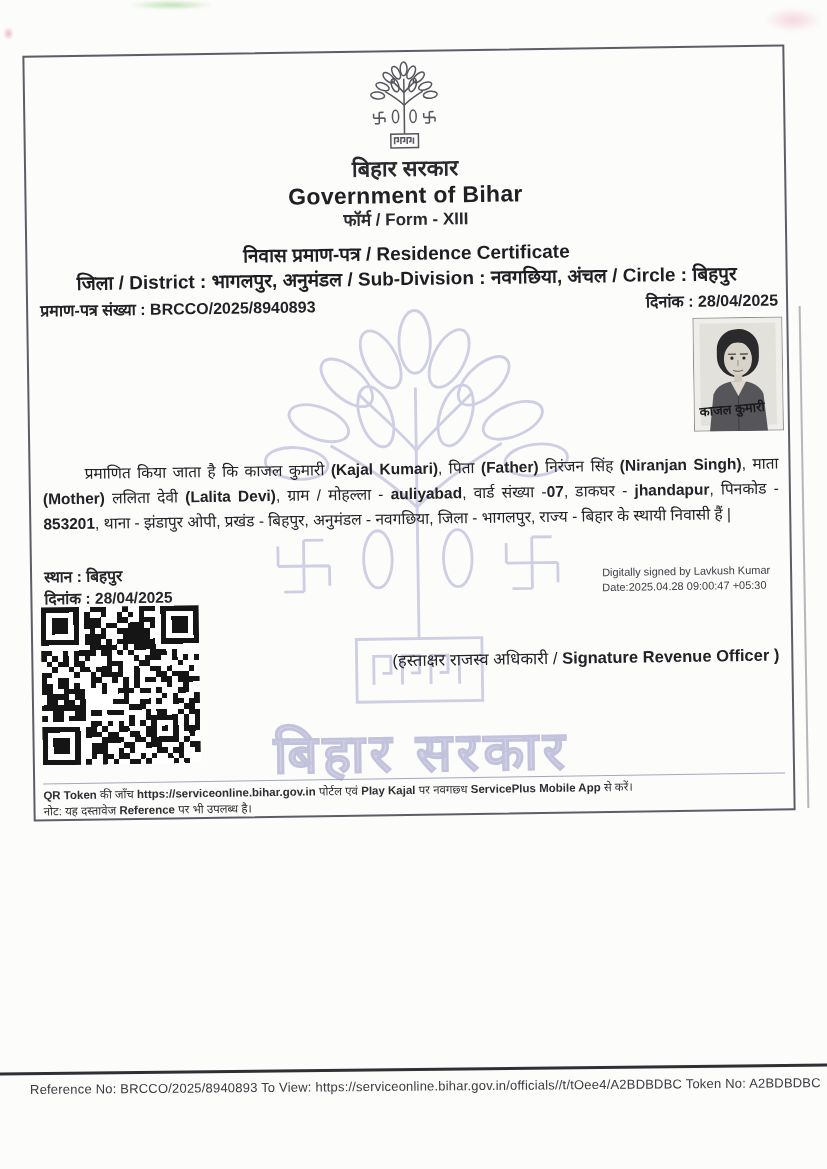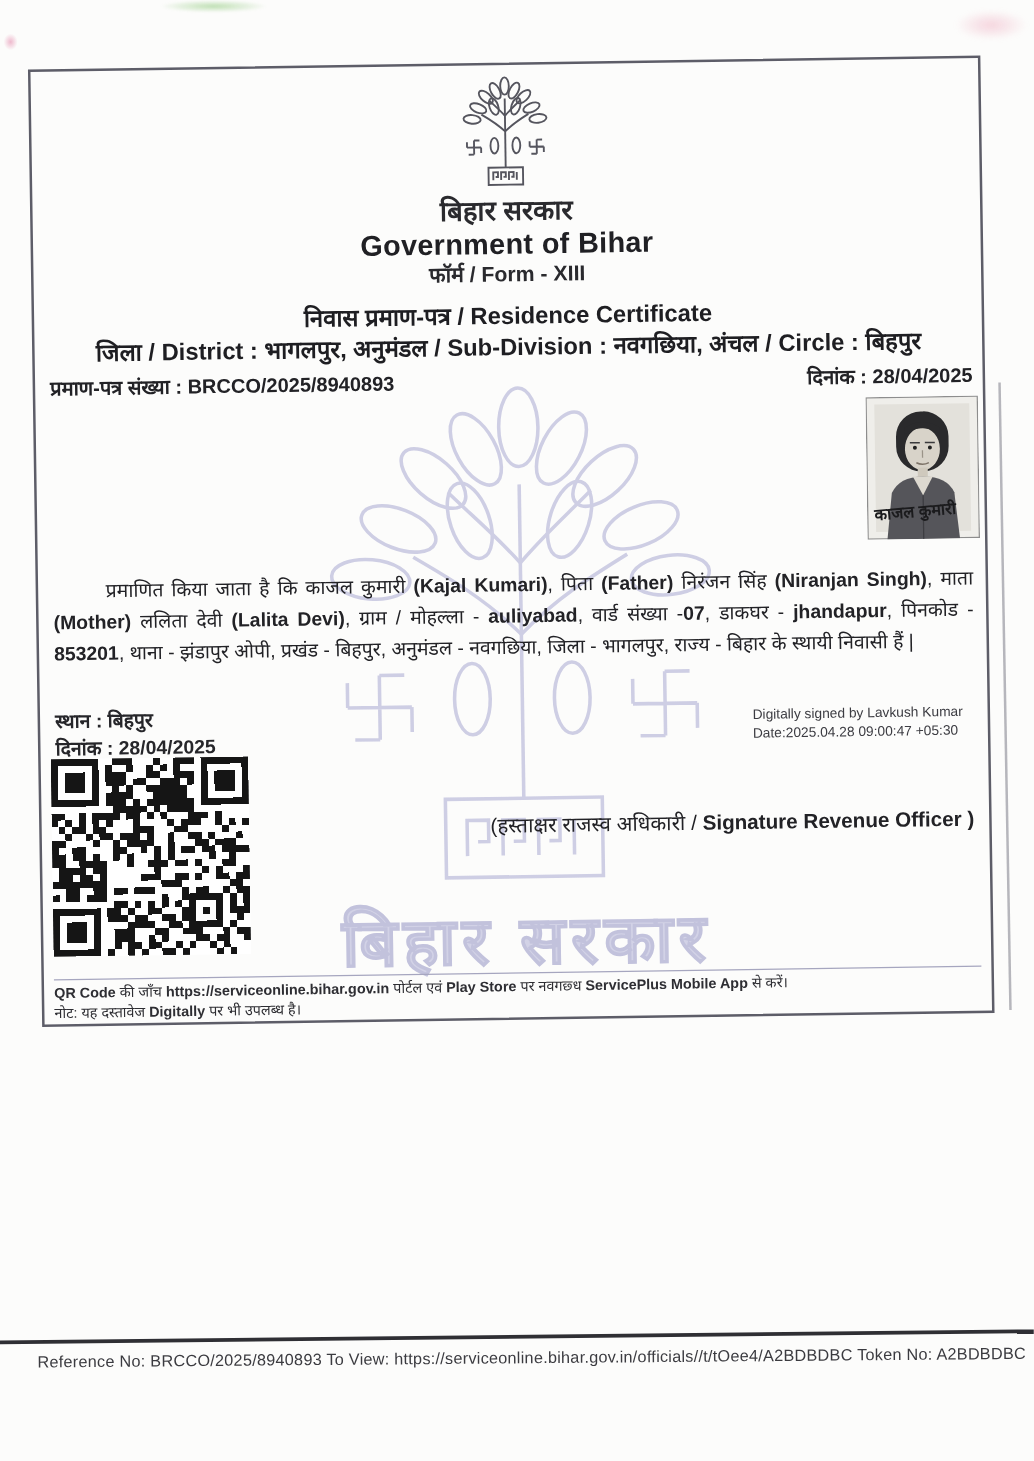--- a/index.html
+++ b/index.html
@@ -515,20 +515,20 @@
   </div>
 
   <div class="dsign">
     <div>Digitally signed by Lavkush Kumar</div>
     <div>Date:2025.04.28 09:00:47 +05:30</div>
   </div>
 
   <div class="sig-line"><span>(हस्ताक्षर राजस्व अधिकारी / </span><span class="b">Signature Revenue Officer )</span></div>
 
   <div class="notes">
-    <div class="note"><span class="b">QR Code</span><span> की जाँच </span><span class="b">https://serviceonline.bihar.gov.in</span><span> पोर्टल एवं </span><span class="b">Play Store</span><span> पर नवगछ्ध </span><span class="b">ServicePlus Mobile App</span><span> से करें।</span></div>
-    <div class="note"><span>नोट: यह दस्तावेज </span><span class="b">Digitally</span><span> पर भी उपलब्ध है।</span></div>
+    <div class="note"><span class="b">QR Token</span><span> की जाँच </span><span class="b">https://serviceonline.bihar.gov.in</span><span> पोर्टल एवं </span><span class="b">Play Kajal</span><span> पर नवगछ्ध </span><span class="b">ServicePlus Mobile App</span><span> से करें।</span></div>
+    <div class="note"><span>नोट: यह दस्तावेज </span><span class="b">Reference</span><span> पर भी उपलब्ध है।</span></div>
   </div>
 
 </div>
 
 <div class="footer-rule"></div>
 <div class="footer-ref">Reference No: BRCCO/2025/8940893 To View: https://serviceonline.bihar.gov.in/officials//t/tOee4/A2BDBDBC Token No: A2BDBDBC</div>
 
 </body></html>

